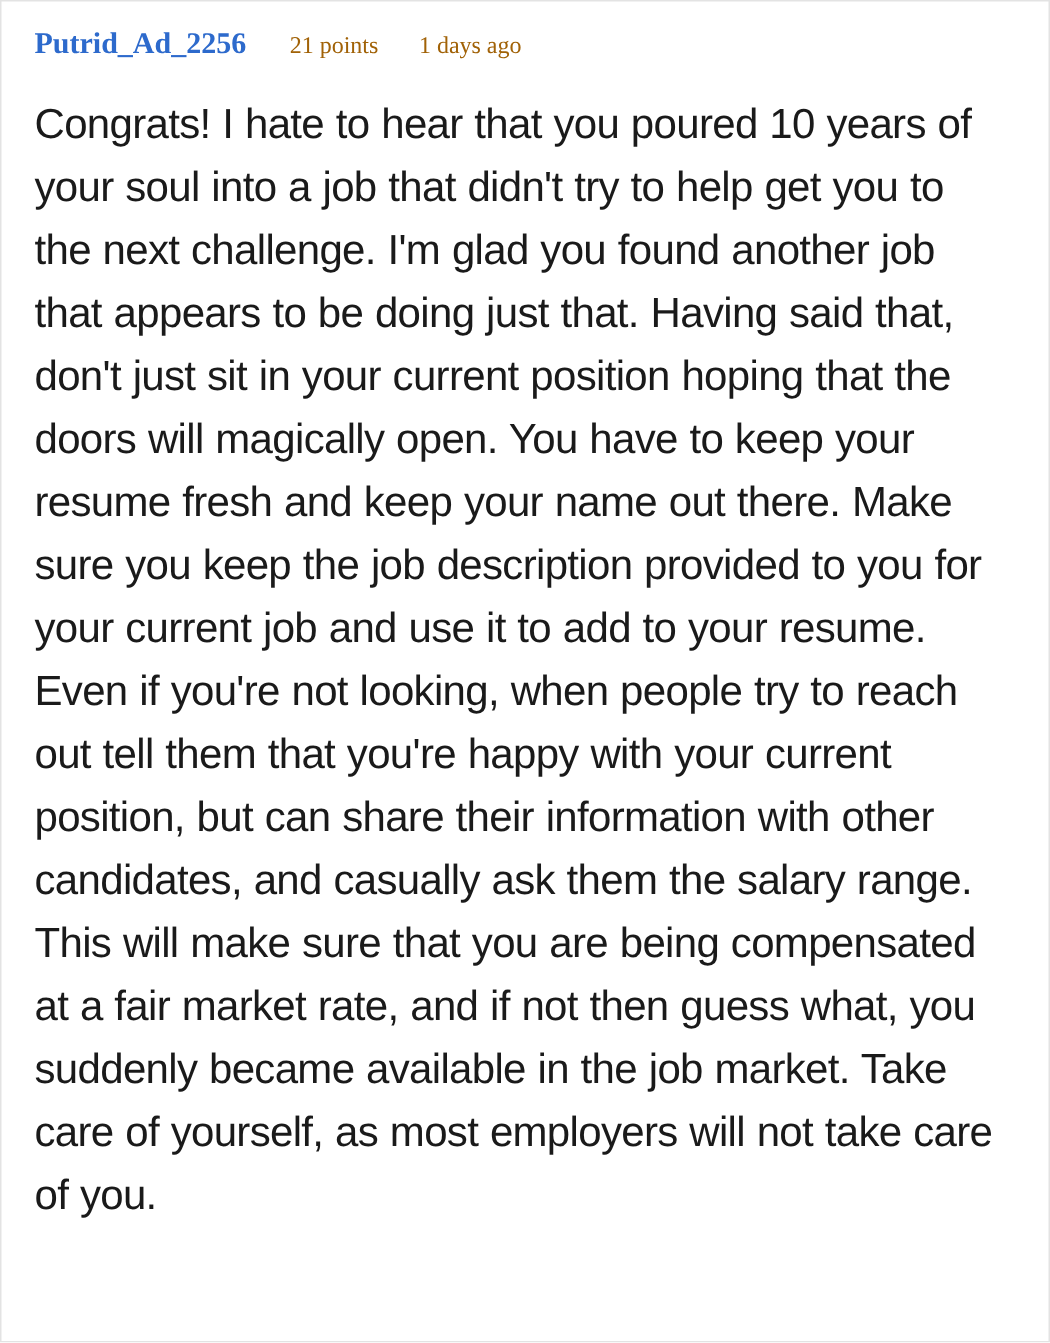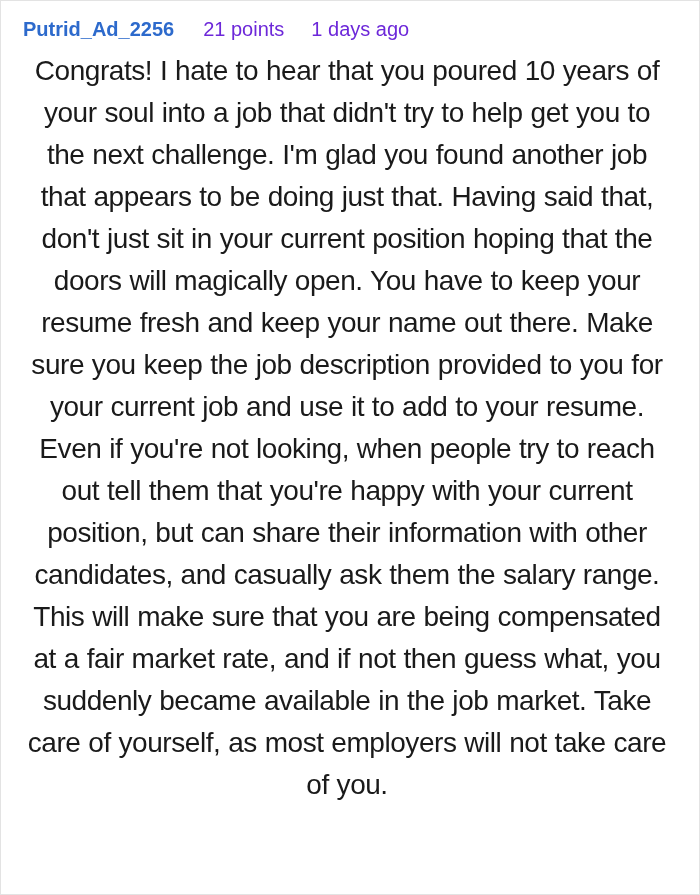--- a/index.html
+++ b/index.html
@@ -12,43 +12,43 @@
     height: 895px;
     background: #ffffff;
     border: 1px solid #e3e3e3;
     padding: 17px 22px 0 22px;
     overflow: hidden;
   }
   .comment-header {
     display: flex;
     align-items: baseline;
     white-space: nowrap;
+    font-family: Liberation Serif, serif;
   }
   .username {
     color: #2d6acc;
     font-weight: 700;
     font-size: 20px;
     text-decoration: none;
     cursor: pointer;
   }
   .meta {
-    color: #6d28d9;
-    font-size: 20px;
+    color: #a16207;
+    font-size: 16px;
   }
   .meta-points { margin-left: 29px; }
   .meta-time   { margin-left: 27px; }
   .comment-body {
-    margin-top: 9px;
+    margin-top: 21px;
     width: 648px;
     font-size: 28px;
     line-height: 42px;
     letter-spacing: -0.45px;
     color: #1a1a1a;
     word-spacing: 0.5px;
-    text-align: center;
   }
 </style>
 </head>
 <body>
 
 <div class="comment-card">
   <div class="comment-header">
     <a class="username">Putrid_Ad_2256</a>
     <span class="meta meta-points">21 points</span>
     <span class="meta meta-time">1 days ago</span>

